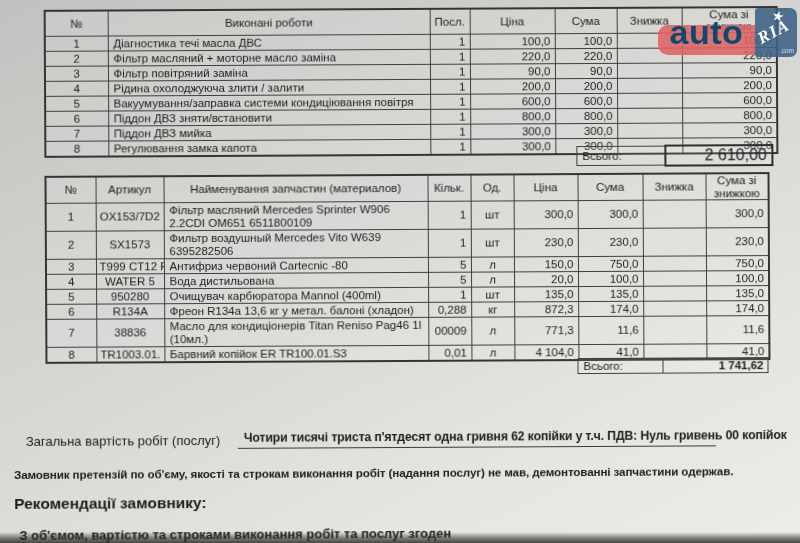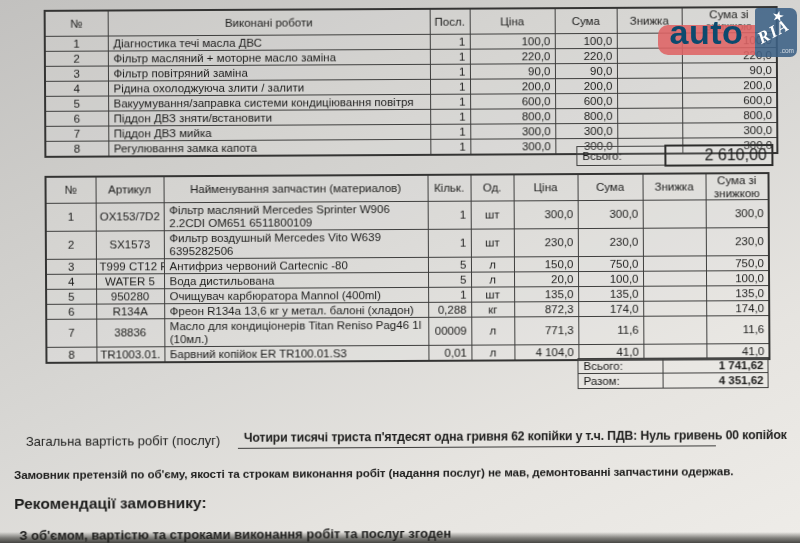--- a/index.html
+++ b/index.html
@@ -294,24 +294,20 @@
   <table id="t2totals">
     <colgroup>
         <col style="width:85px">
         <col style="width:105px">
       </colgroup>
     <tbody>
         <tr>
       <td class="l">Всього:</td>
       <td class="r val">1 741,62</td>
     </tr>
-    <tr>
-      <td class="l">Разом:</td>
-      <td class="r val">4 351,62</td>
-    </tr>
   </tbody>
     </table>
 
   <div class="ftext" id="cost-label">Загальна вартість робіт (послуг)</div>
   <div class="ftext" id="cost-words">Чотири тисячі триста п'ятдесят одна гривня 62 копійки у т.ч. ПДВ: Нуль гривень 00 копійок</div>
   <div class="ftext" id="claims">Замовник претензій по об'єму, якості та строкам виконання робіт (надання послуг) не мав, демонтованні запчастини одержав.</div>
   <div class="ftext" id="recommend">Рекомендації замовнику:</div>
   <div class="ftext" id="agree">З об'ємом, вартістю та строками виконання робіт та послуг згоден</div>
 </div>
 

